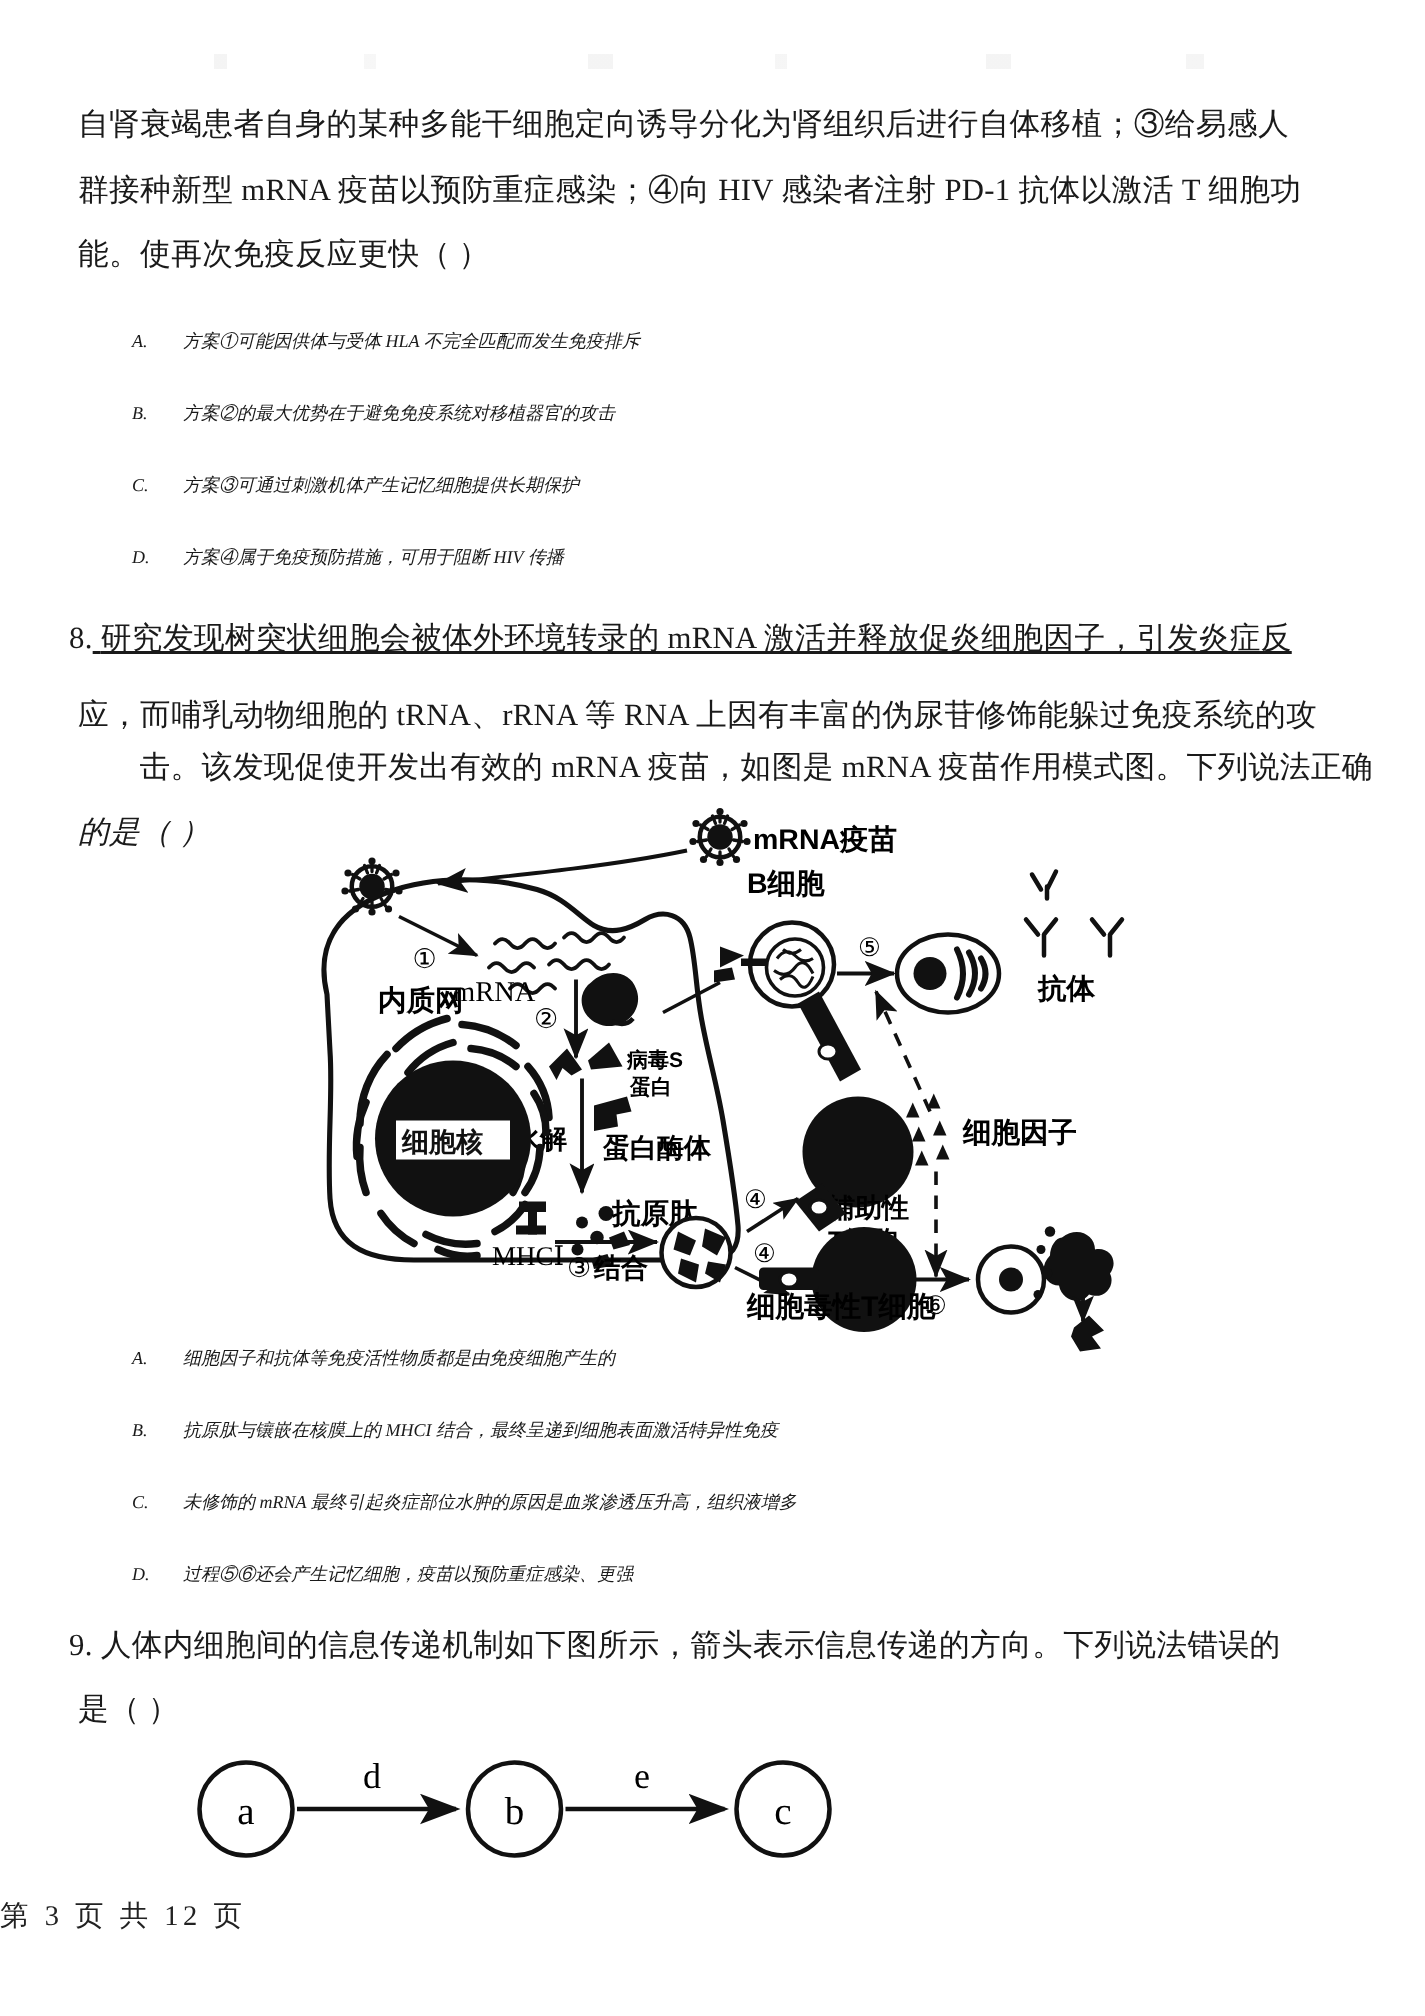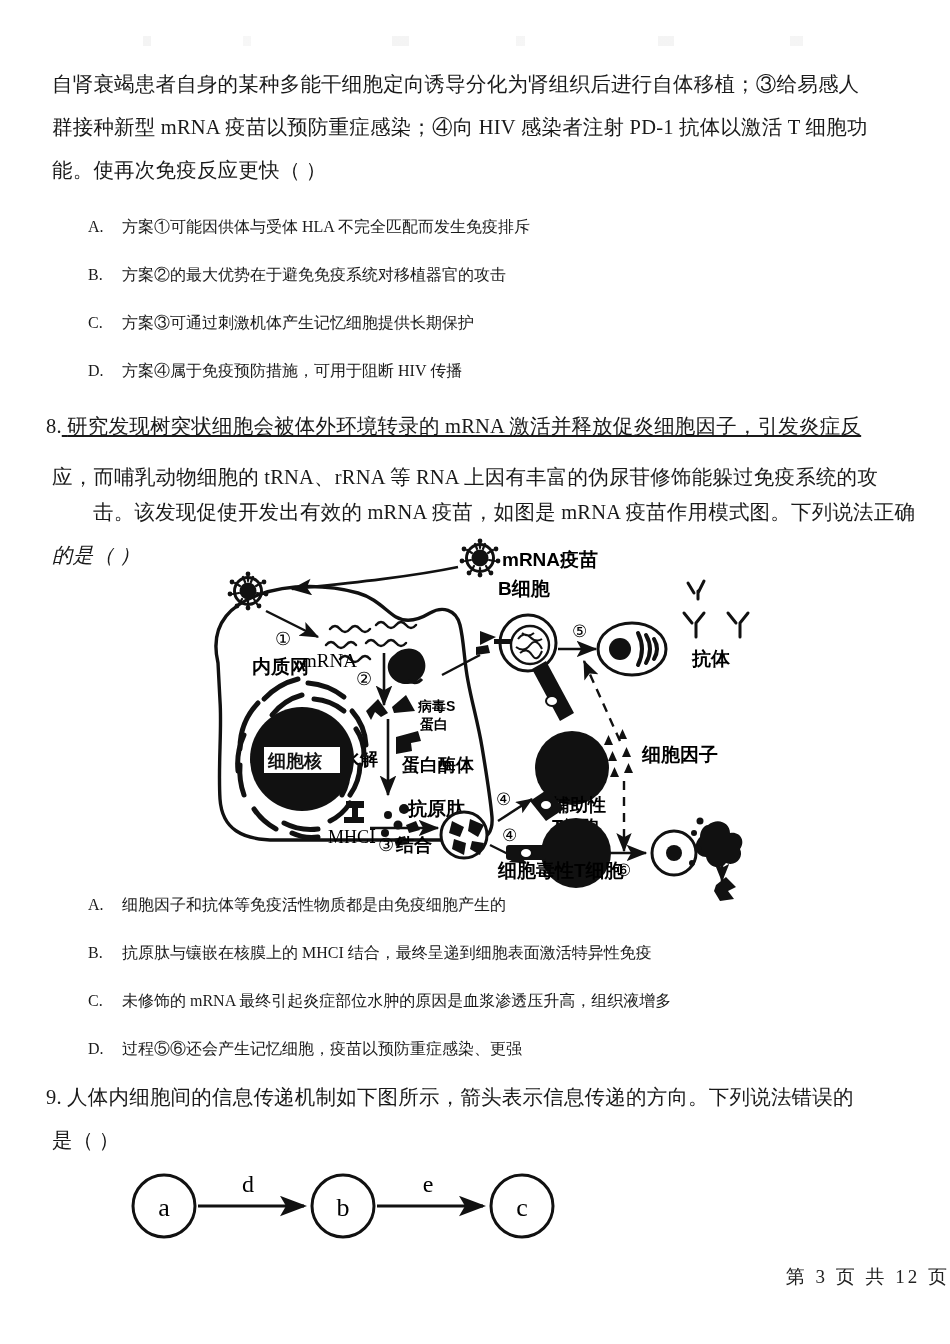--- a/index.html
+++ b/index.html
@@ -36,33 +36,34 @@
   
   .para {
     position: absolute;
     font-size: 20.5px;
     line-height: 41px;
     letter-spacing: 0.2px;
     white-space: nowrap;
   }
   .opt {
     position: absolute;
-    font-size: 16px;
+    font-size: 12px;
     line-height: 40px;
     white-space: nowrap;
+    font-style: italic;
   }
   .opt .lab { display: inline-block; width: 34px; }
   .qnum { display: inline-block; }
 
   
   .footer {
     position: absolute;
     left: 0; top: 1264px;
     width: 950px;
-    text-align: right;
+    text-align: left;
     font-size: 19px;
     letter-spacing: 3px;
     color: #222;
   }
 
   
   .figure-cell {
     position: absolute;
     left: 180px; top: 533px;
     width: 620px; height: 345px;
@@ -76,21 +77,21 @@
   .cnlabel { font-family: "Liberation Sans", "DejaVu Sans", sans-serif; font-weight: 700; }
   .enlabel { font-family: "Liberation Serif", "DejaVu Serif", serif; }
 </style>
 </head>
 <body>
 
 <div class="page">
 
   <div class="scan-noise"></div>
 
-  <div class="para" style="left:52px; top:64px;">自肾衰竭患者自身的某种多能干细胞定向诱导分化为肾组织后进行自体移植；③给易感人</div>
+  <div class="para" style="left:52px; top:64px;font-family:Liberation Mono, monospace;">自肾衰竭患者自身的某种多能干细胞定向诱导分化为肾组织后进行自体移植；③给易感人</div>
   <div class="para" style="left:52px; top:107px;">群接种新型 mRNA 疫苗以预防重症感染；④向 HIV 感染者注射 PD-1 抗体以激活 T 细胞功</div>
   <div class="para" style="left:52px; top:150px;">能。使再次免疫反应更快（    ）</div>
 
   <div class="opt" style="left:88px; top:207px;">
     <span class="lab">A.</span><span>方案①可能因供体与受体 HLA 不完全匹配而发生免疫排斥</span>
   </div>
   <div class="opt" style="left:88px; top:255px;">
     <span class="lab">B.</span><span>方案②的最大优势在于避免免疫系统对移植器官的攻击</span>
   </div>
   <div class="opt" style="left:88px; top:303px;">

